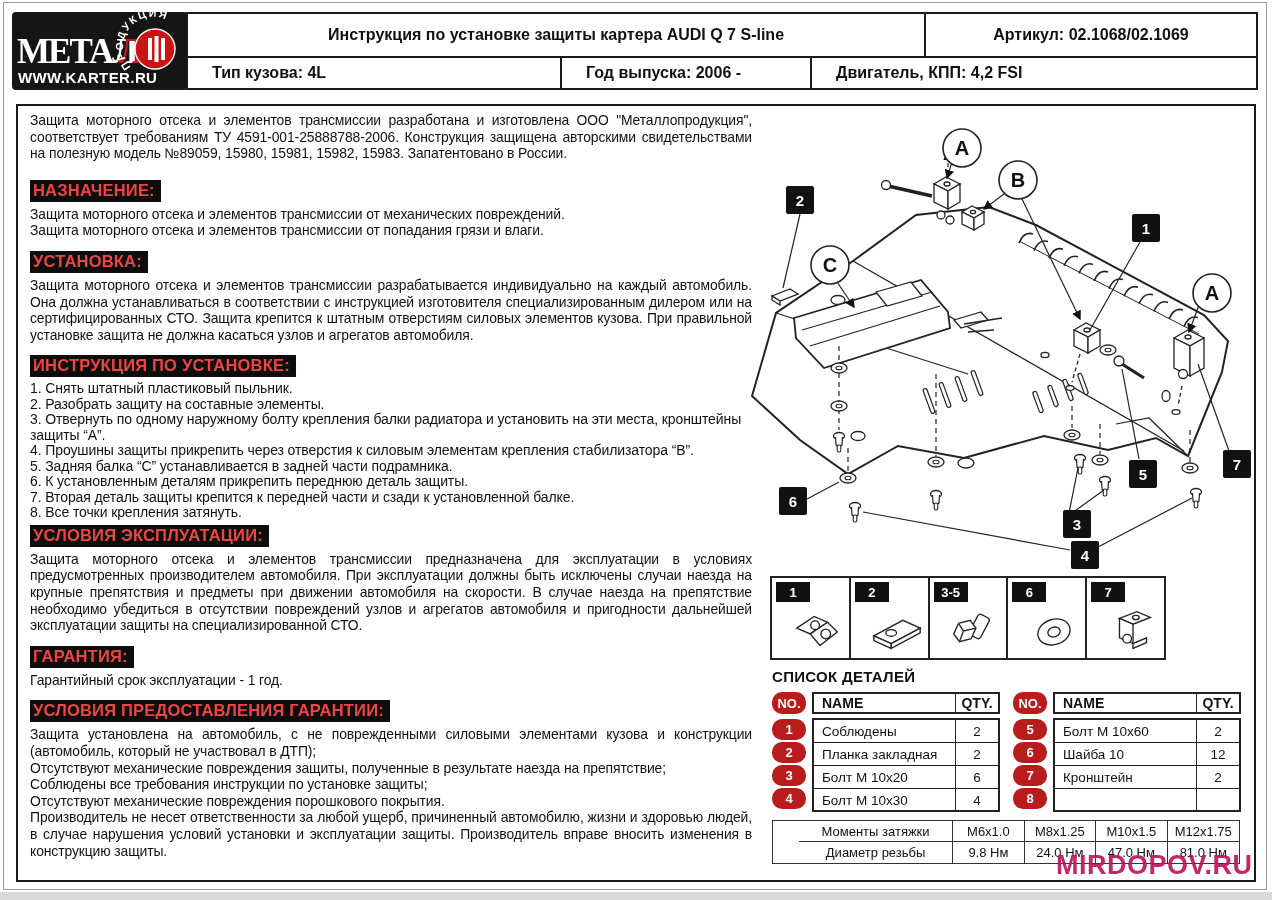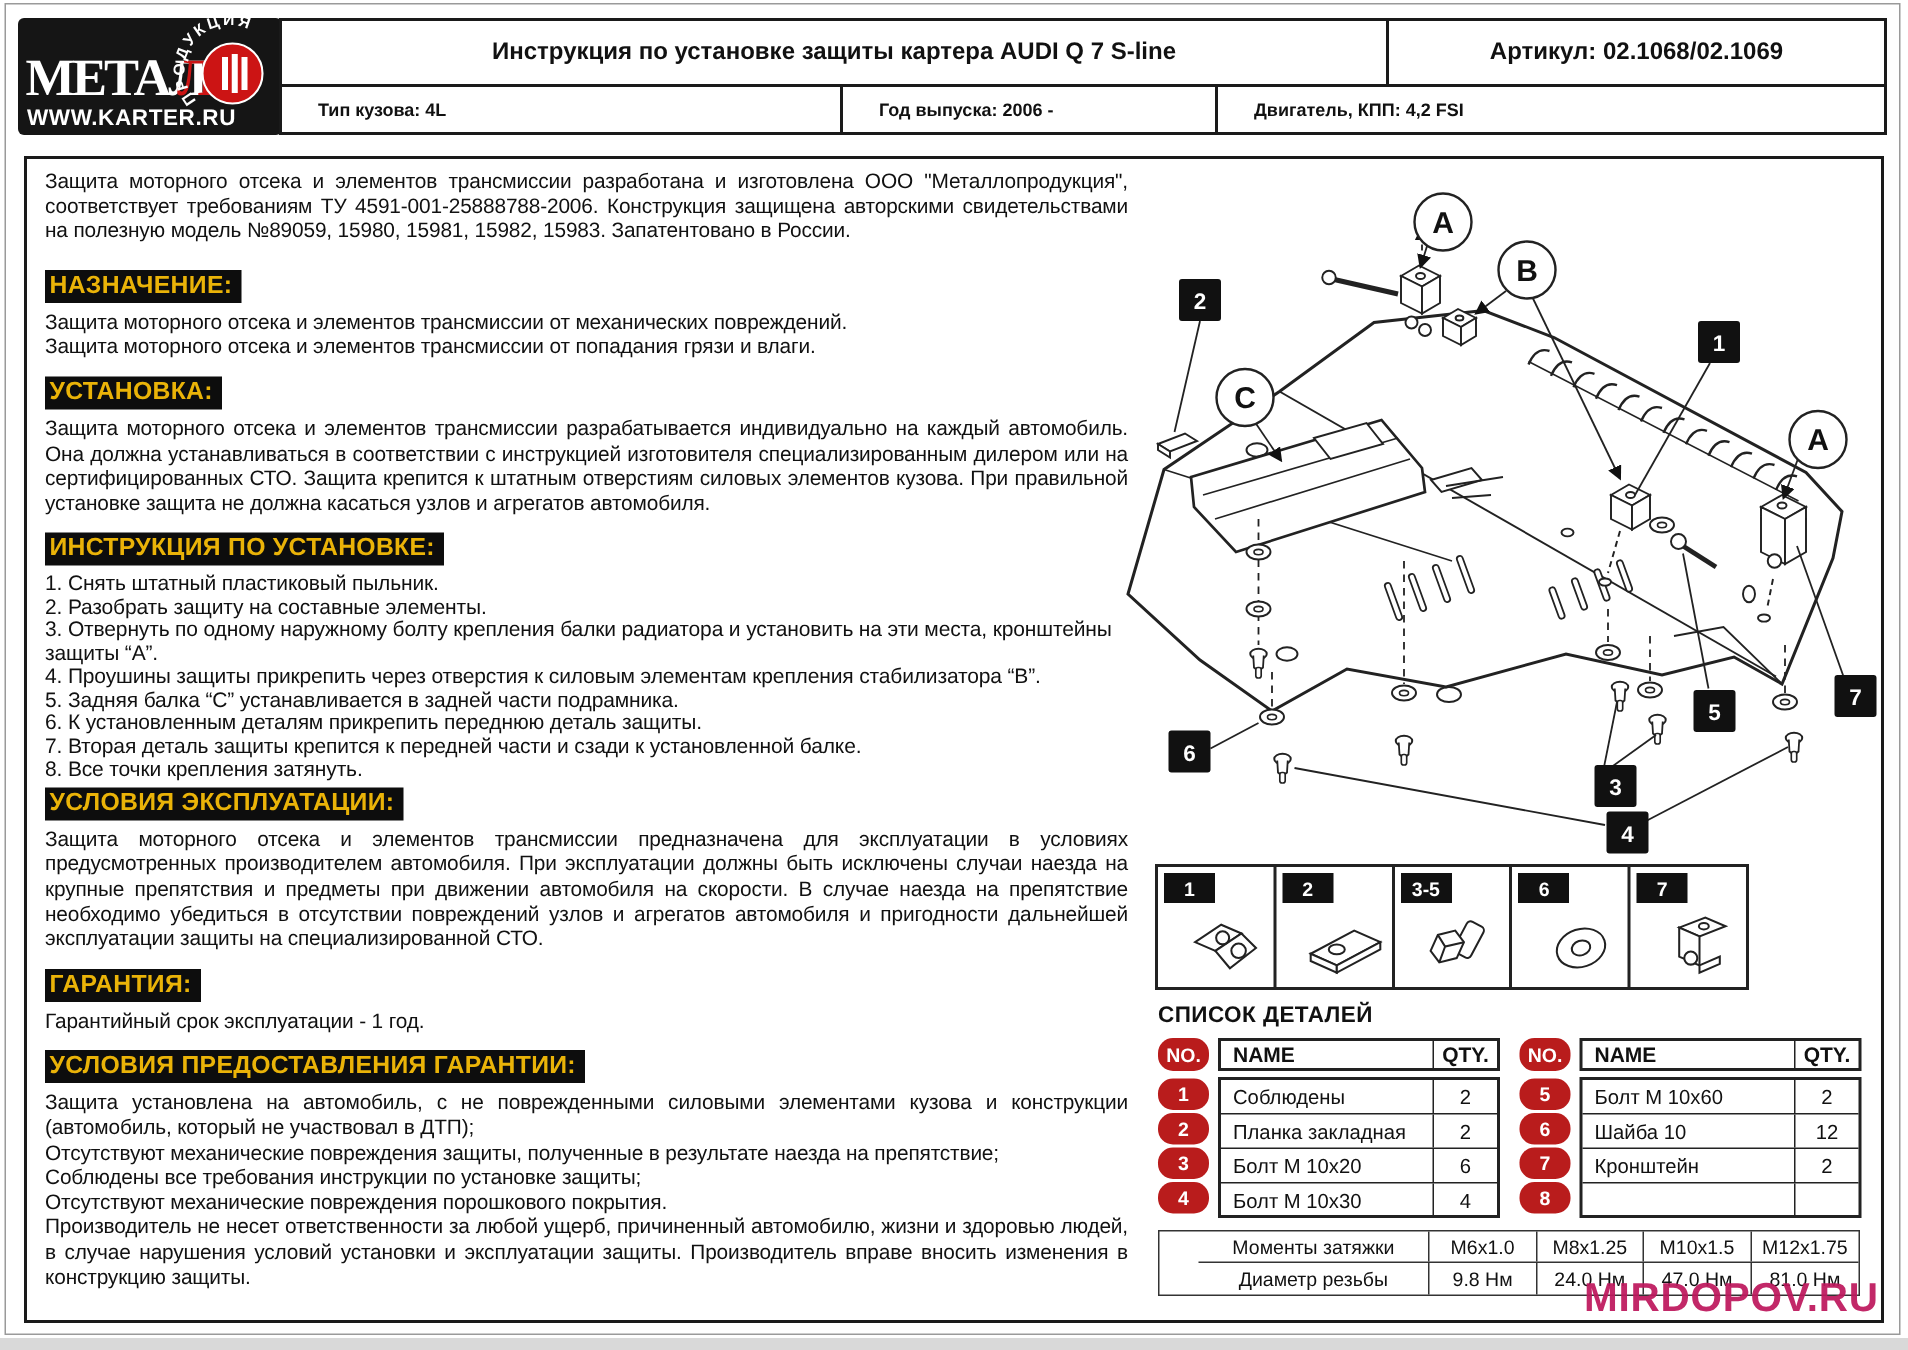--- a/index.html
+++ b/index.html
@@ -3,38 +3,38 @@
 <meta charset="utf-8">
 <style>
   html,body{margin:0;padding:0;background:#fff;}
   #page{position:relative;width:1272px;height:900px;background:#fff;overflow:hidden;
         font-family:"Liberation Sans",sans-serif;color:#111;}
   .outer-frame{position:absolute;left:3px;top:2px;width:1262px;height:886px;border:1px solid #9a9a9a;}
   .bottom-strip{position:absolute;left:0;top:892px;width:1272px;height:8px;background:#d9d9d9;}
 
   
   .hcell{position:absolute;border:2px solid #1a1a1a;background:#fff;box-sizing:border-box;
-         display:flex;align-items:center;font-weight:bold;font-size:12px;}
+         display:flex;align-items:center;font-weight:bold;font-size:16px;}
   .hc-title{left:186px;top:12px;width:740px;height:46px;justify-content:center;font-size:16px;}
   .hc-article{left:924px;top:12px;width:334px;height:46px;justify-content:center;font-size:16px;}
   .hc-body{left:186px;top:56px;width:376px;height:34px;padding-left:24px;}
   .hc-year{left:560px;top:56px;width:252px;height:34px;padding-left:24px;}
   .hc-engine{left:810px;top:56px;width:448px;height:34px;padding-left:24px;}
   .logo{position:absolute;left:12px;top:12px;width:176px;height:78px;}
 
   
   .main-box{position:absolute;left:16px;top:104px;width:1240px;height:778px;
             border:2px solid #1a1a1a;box-sizing:border-box;}
 
   
   .leftcol{position:absolute;left:30px;top:112px;width:722px;}
   .para{font-size:13.9px;line-height:16.6px;text-align:justify;letter-spacing:-0.1px;}
   .pline{font-size:13.9px;line-height:16.6px;letter-spacing:-0.1px;}
   .iline{font-size:14px;line-height:15.5px;letter-spacing:-0.1px;}
-  .sec-h{display:inline-block;background:#0d0d0d;color:#eab308;font-weight:bold;font-size:16.5px;
+  .sec-h{display:inline-block;background:#0d0d0d;color:#ef4444;font-weight:bold;font-size:16.5px;
          line-height:19px;padding:1px 6px 2px 3px;margin:12px 0 4px 0;letter-spacing:0.2px;}
   .intro{margin-bottom:6px;}
 
   
   .diagram{position:absolute;left:736px;top:106px;width:524px;height:466px;}
   .diagram svg{display:block;}
 
   
   .strip{position:absolute;left:770px;top:576px;width:396px;height:84px;border:2px solid #222;
          box-sizing:border-box;display:flex;background:#fff;}

